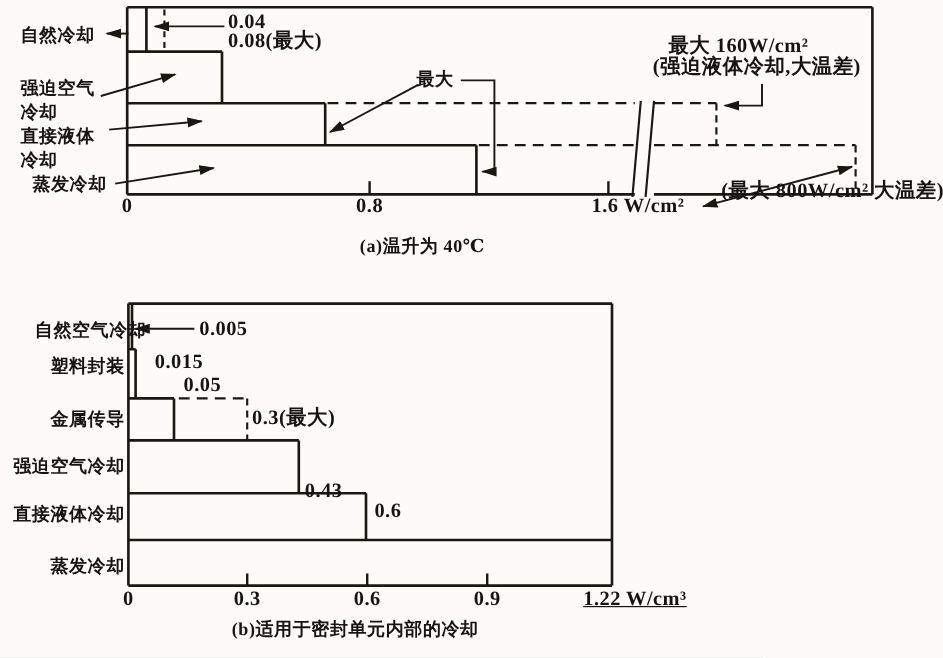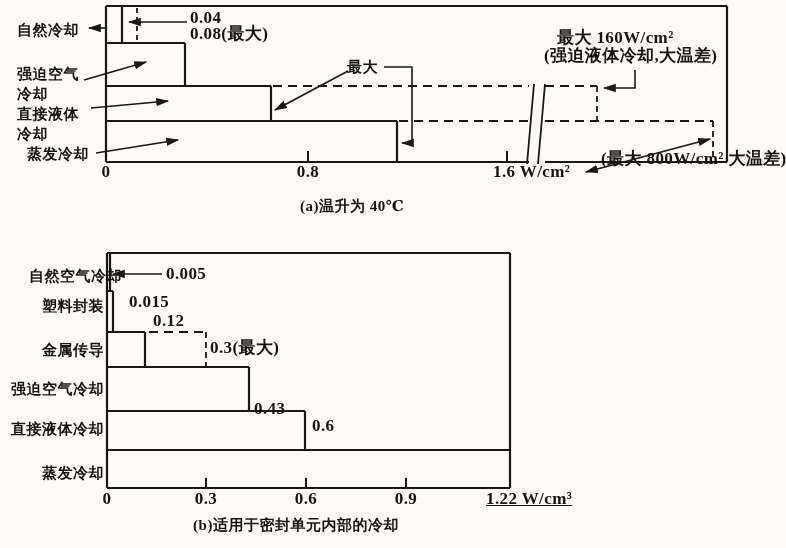--- a/index.html
+++ b/index.html
@@ -88,21 +88,21 @@
   <div>
     <div class="lbl cjk ra" style="left:23px;top:266px;">自然空气冷却</div>
     <div class="lbl cjk ra" style="left:5px;top:296px;">塑料封装</div>
     <div class="lbl cjk ra" style="left:5px;top:340px;">金属传导</div>
     <div class="lbl cjk ra" style="left:5px;top:379px;">强迫空气冷却</div>
     <div class="lbl cjk ra" style="left:5px;top:419px;">直接液体冷却</div>
     <div class="lbl cjk ra" style="left:5px;top:463px;">蒸发冷却</div>
 
     <div class="lbl num" style="left:166px;top:266px;">0.005</div>
     <div class="lbl num" style="left:117px;top:294px;margin-left:12px;">0.015</div>
-    <div class="lbl num" style="left:153px;top:313px;">0.12</div>
+    <div class="lbl num" style="left:153px;top:313px;">0.05</div>
     <div class="lbl num" style="left:210px;top:340px;">0.3(最大)</div>
     <div class="lbl num" style="left:254px;top:376px;margin-top:25px;">0.43</div>
     <div class="lbl num" style="left:312px;top:418px;">0.6</div>
 
     <div class="lbl num ctr" style="left:87px;top:491px;width:40px;">0</div>
     <div class="lbl num ctr" style="left:186px;top:491px;width:40px;">0.3</div>
     <div class="lbl num ctr" style="left:286px;top:491px;width:40px;">0.6</div>
     <div class="lbl num ctr" style="left:386px;top:491px;width:40px;">0.9</div>
     <div class="lbl num" style="left:486px;top:491px;text-decoration:underline;">1.22 W/cm³</div>
 

